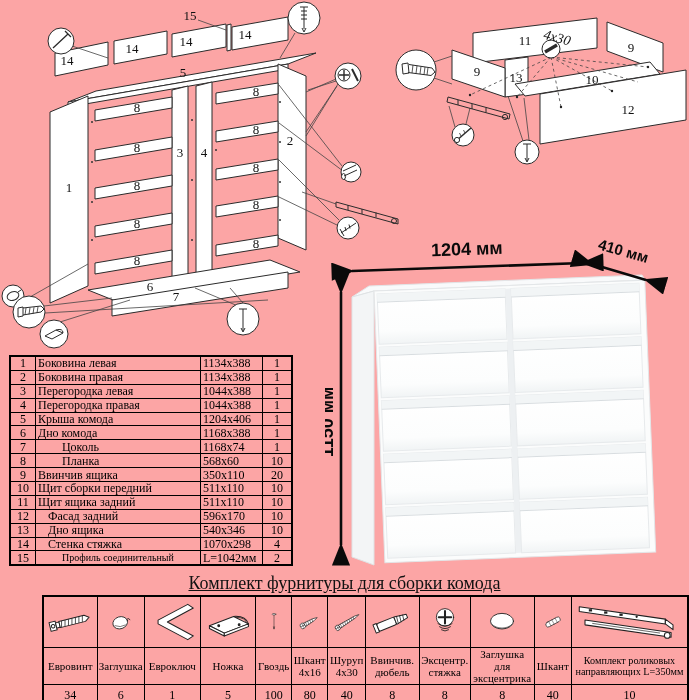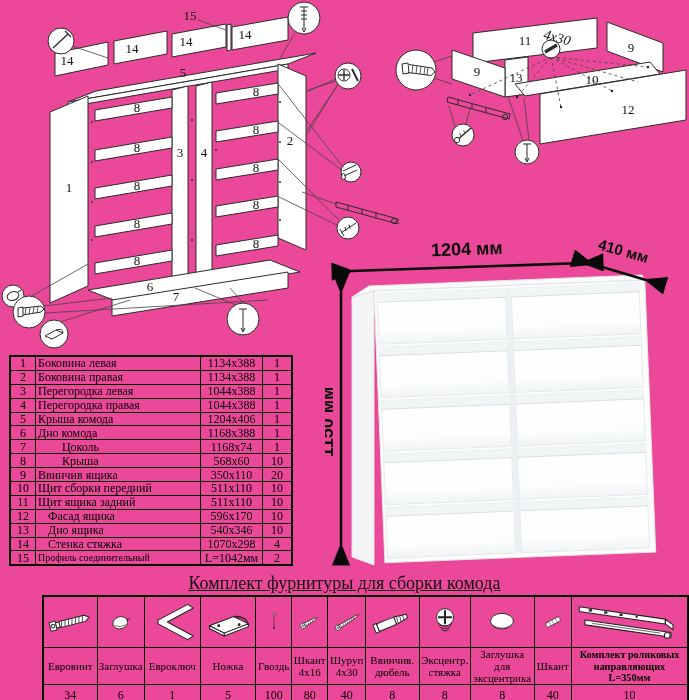--- a/index.html
+++ b/index.html
@@ -1,49 +1,49 @@
 <!DOCTYPE html>
 <html><head>
 <meta charset="utf-8">
 <style>
   html,body { margin:0; padding:0; background:#fff; }
-  .canvas { position:relative; width:689px; height:700px; background:#ec4899;
+  .canvas { position:relative; width:689px; height:700px; background:#fca5a5;
             font-family:"Liberation Serif",serif; overflow:hidden; }
   .abs { position:absolute; }
 
   
   .dlabel { font-family:"Liberation Serif",serif; font-size:13px; fill:#111; text-anchor:middle; }
   .dnote  { font-family:"Liberation Serif",serif; font-size:14px; font-style:italic; fill:#111; text-anchor:middle; }
   .dim    { font-family:"Liberation Sans",sans-serif; font-weight:bold; font-size:18px; fill:#0a0a0a; text-anchor:middle; }
   .dim2   { font-family:"Liberation Sans",sans-serif; font-weight:bold; font-size:15px; fill:#0a0a0a; text-anchor:middle; }
 
   
   .parts-table { position:absolute; left:9px; top:355px; border-collapse:collapse;
                  table-layout:fixed; border:2px solid #000; }
   .parts-table td { border:1px solid #000; font-size:12px; height:12.9px; line-height:1;
                     padding:0 2px; white-space:nowrap; overflow:hidden; color:#000; }
   .pt-num  { text-align:center; width:20px; }
   .pt-name { width:136px; text-align:left; }
-  .pt-size { width:57px; text-align:center; }
+  .pt-size { width:57px; }
   .pt-qty  { width:24px; text-align:center; }
   .ind1 { padding-left:26px !important; }
   .ind2 { padding-left:12px !important; }
-  .pt-small { font-size:10px !important; }
+  .pt-small { font-size:10px !important;text-align:center; }
 
   
   .hw-title { position:absolute; left:0; top:573px; width:689px; text-align:center;
               font-size:18px; color:#111;text-decoration:underline; }
   .hw-table { position:absolute; left:6px; top:595px; border-collapse:collapse;
               table-layout:fixed; border:2px solid #000;margin-left:36px; }
   .hw-table td { border:1px solid #000; text-align:center; vertical-align:middle;
                  padding:0 1px; color:#000; }
   .hw-icons td { height:50px; }
   .hw-icons svg { display:block; margin:0 auto; }
   .hw-names td { height:30px; font-size:11px; line-height:1.1; }
-  .hw-names td.tiny { font-size:10.2px;font-weight:bold; }
+  .hw-names td.tiny { font-size:10.2px; }
   .hw-qty td { height:20px; font-size:12px; }
 
   .ic { stroke:#222; fill:#fff; stroke-width:1.1; stroke-linejoin:round; stroke-linecap:round; }
   .icl { stroke:#222; fill:none; stroke-width:1; stroke-linecap:round; }
 </style>
 </head>
 <body>
 
 <div class="canvas">
 
@@ -350,21 +350,21 @@
           <td class="pt-qty">1</td>
         </tr>
       <tr>
           <td class="pt-num">7</td>
           <td class="pt-name ind1">Цоколь</td>
           <td class="pt-size">1168x74</td>
           <td class="pt-qty">1</td>
         </tr>
       <tr>
           <td class="pt-num">8</td>
-          <td class="pt-name ind1">Крыша</td>
+          <td class="pt-name ind1">Планка</td>
           <td class="pt-size">568x60</td>
           <td class="pt-qty">10</td>
         </tr>
       <tr>
           <td class="pt-num">9</td>
           <td class="pt-name">Ввинчив ящика</td>
           <td class="pt-size">350x110</td>
           <td class="pt-qty">20</td>
         </tr>
       <tr>
@@ -374,21 +374,21 @@
           <td class="pt-qty">10</td>
         </tr>
       <tr>
           <td class="pt-num">11</td>
           <td class="pt-name">Щит ящика задний</td>
           <td class="pt-size">511x110</td>
           <td class="pt-qty">10</td>
         </tr>
       <tr>
           <td class="pt-num">12</td>
-          <td class="pt-name ind2">Фасад ящика</td>
+          <td class="pt-name ind2">Фасад задний</td>
           <td class="pt-size">596x170</td>
           <td class="pt-qty">10</td>
         </tr>
       <tr>
           <td class="pt-num">13</td>
           <td class="pt-name ind2">Дно ящика</td>
           <td class="pt-size">540x346</td>
           <td class="pt-qty">10</td>
         </tr>
       <tr>

